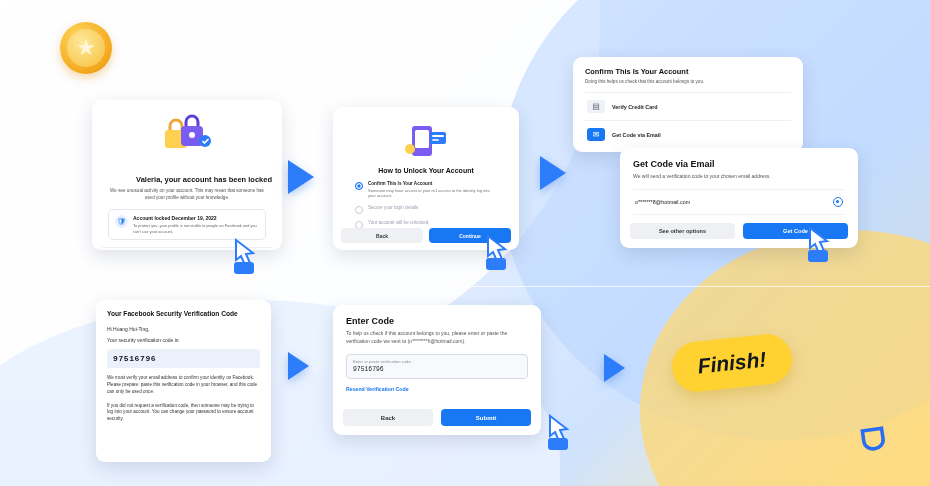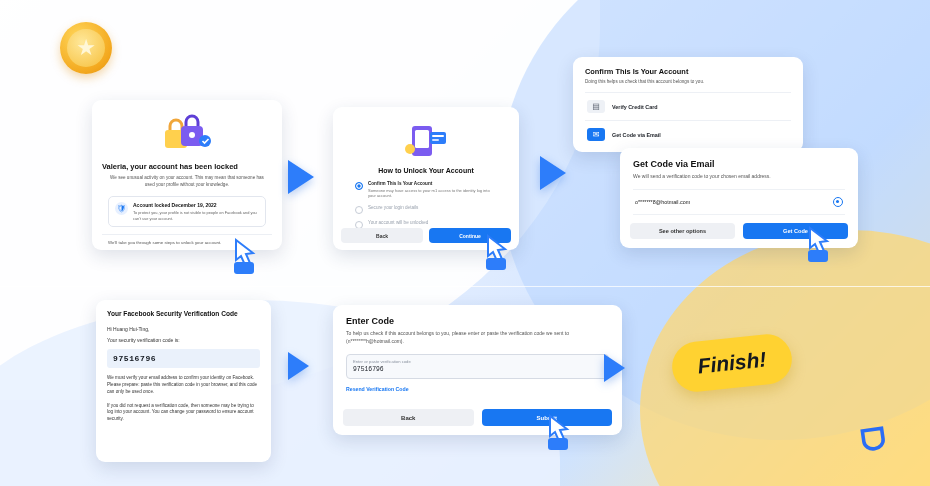--- a/index.html
+++ b/index.html
@@ -117,25 +117,25 @@
 
   
   #card1 { left: 92px; top: 100px; width: 190px; height: 150px; }
   #card1 .lockart {
     height: 44px;
     display: flex; align-items: center; justify-content: center;
     margin-top: 4px;
   }
   .lock-svg { display: block; }
   #card1 .c1-title {
-    text-align: left;
+    text-align: right;
     font-size: 7.5px;
     font-weight: bold;
     color: #111;
-    margin-top: 6px;
+    margin-top: 19px;
   }
   #card1 .c1-desc {
     text-align: center;
     font-size: 4.6px;
     color: #555;
     line-height: 1.45;
     margin-top: 4px;
     padding: 0 8px;
   }
   .notice {
@@ -281,21 +281,21 @@
     padding: 5px 6px;
     font-size: 8px;
     font-weight: bold;
     color: #11161d;
     letter-spacing: .6px;
     font-family: "Liberation Mono", monospace;
   }
   #card5 .c5-para { font-size: 4.6px; color: #333; line-height: 1.5; margin-top: 7px; }
 
   
-  #card6 { left: 333px; top: 305px; width: 289px; height: 130px; }
+  #card6 { left: 333px; top: 305px; width: 208px; height: 130px; }
   #card6 .c6-title { font-size: 9px; font-weight: bold; color: #111; }
   #card6 .c6-sub { font-size: 5px; color: #555; line-height: 1.5; margin-top: 4px; }
   .field {
     margin-top: 9px;
     border: 1px solid #d6dbe4;
     border-radius: 4px;
     background: #f7f9fc;
     padding: 4px 6px 5px 6px;
   }
   .field-label { font-size: 4.2px; color: #8b93a0; }

